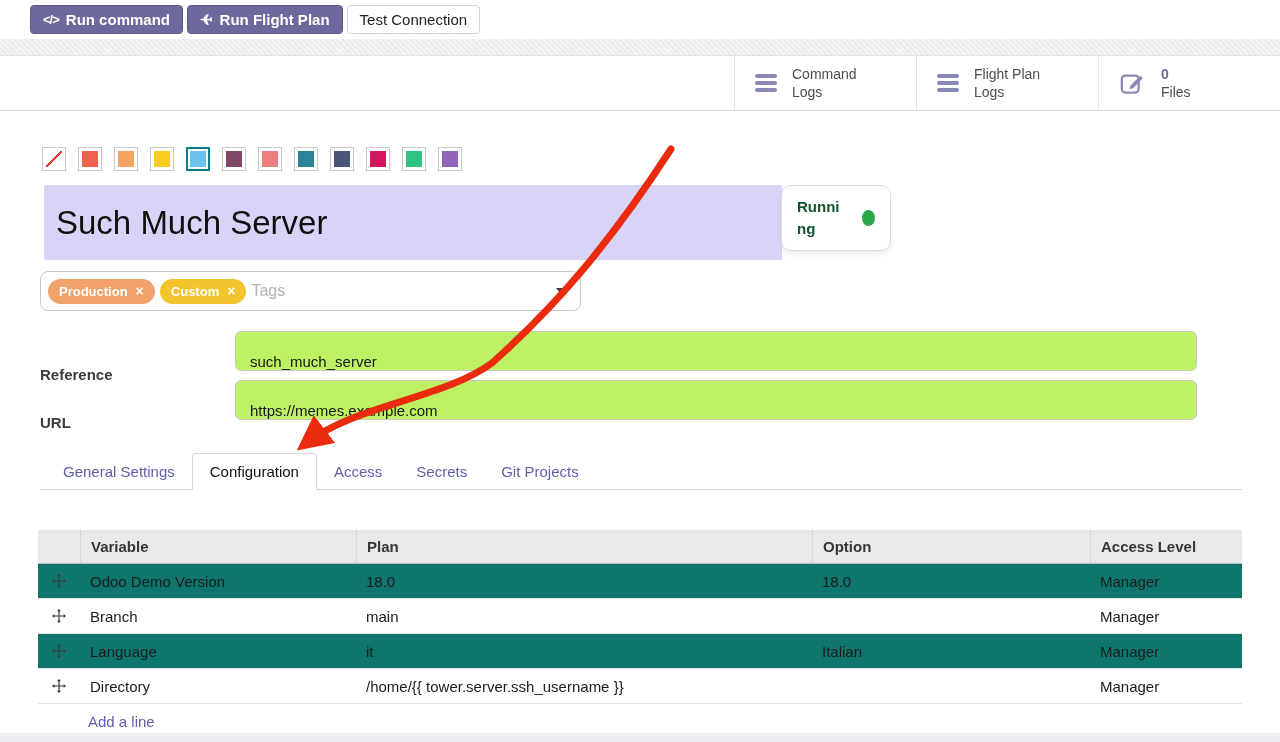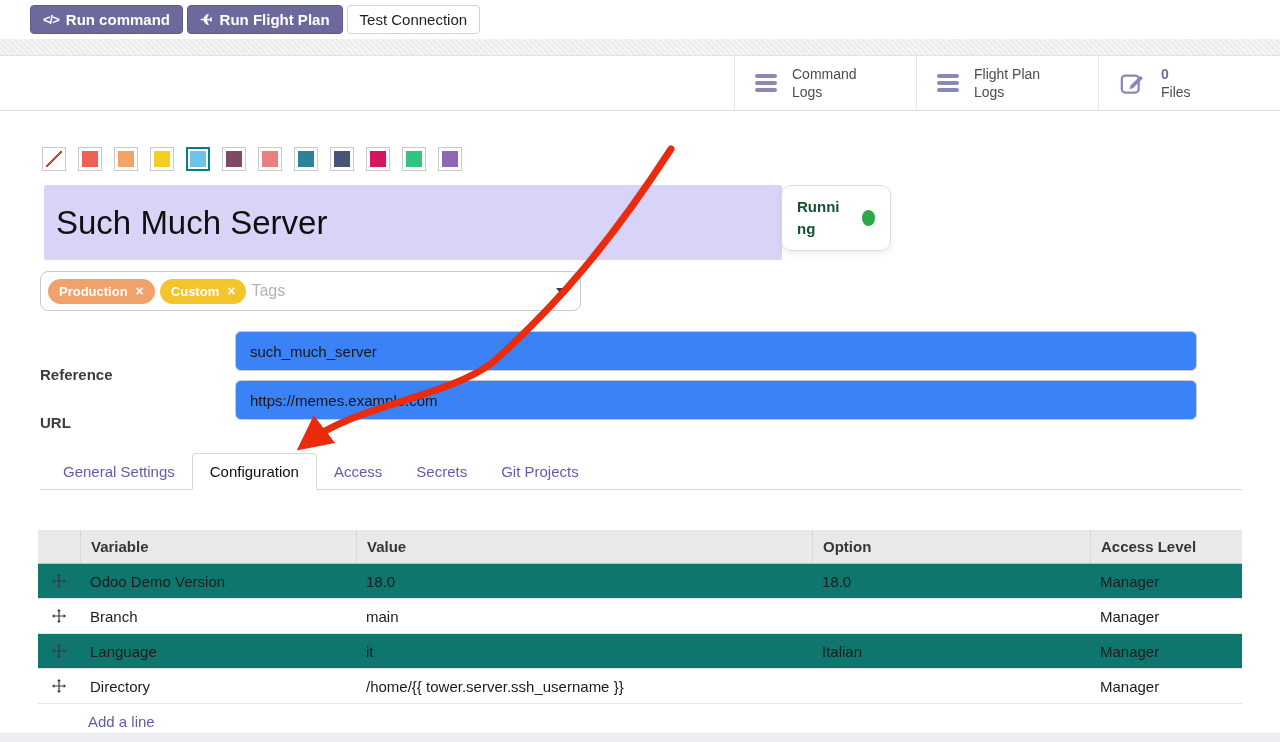--- a/index.html
+++ b/index.html
@@ -54,22 +54,22 @@
             display:flex;align-items:center;gap:5px;padding:0 14px 0 7px;box-sizing:border-box;background:#fff;cursor:text;}
   .tag{height:25px;border-radius:13px;color:#fff;font-weight:bold;font-size:13px;display:flex;align-items:center;
        gap:8px;padding:0 11px;white-space:nowrap;}
   .tag .x{font-size:14px;line-height:1;cursor:pointer;opacity:.95;font-weight:bold;}
   .tags-placeholder{color:#b3b3b3;font-size:16px;}
   .tags-caret{margin-left:auto;width:0;height:0;border-left:5px solid transparent;border-right:5px solid transparent;
               border-top:6px solid #3a3a3a;cursor:pointer;}
 
   
   .field-label{position:absolute;left:40px;font-size:15px;font-weight:bold;color:#3c3c3c;margin-top:32px;}
-  .input{position:absolute;left:235px;width:962px;height:40px;border:1px solid #c9c9c9;border-radius:6px;background:#3b82f6;
-         box-sizing:border-box;font-size:15px;color:#161616;display:flex;align-items:center;padding-left:14px;cursor:text;}
+  .input{position:absolute;left:235px;width:962px;height:40px;border:1px solid #c9c9c9;border-radius:6px;background:#bef264;
+         box-sizing:border-box;font-size:15px;color:#161616;display:flex;align-items:flex-end;padding-left:14px;cursor:text;}
 
   
   .tabs{position:absolute;left:40px;top:453px;width:1202px;height:37px;border-bottom:1px solid #d8d8d8;
         display:flex;align-items:center;padding-left:6px;box-sizing:border-box;}
   .tab{padding:0 17px;line-height:35px;font-size:15px;color:#5f5ea8;cursor:pointer;white-space:nowrap;}
   .tab.active{background:#fff;border:1px solid #d8d8d8;border-bottom:1px solid #fff;border-radius:4px 4px 0 0;
               color:#101010;margin-bottom:-1px;}
 
   
   .table{position:absolute;left:38px;top:530px;width:1204px;font-size:15px;color:#1c1c1c;}
@@ -223,21 +223,21 @@
     <div class="tab active">Configuration</div>
     <div class="tab">Access</div>
     <div class="tab">Secrets</div>
     <div class="tab">Git Projects</div>
   </div>
 
   <div class="table">
     <div class="thead">
       <div></div>
       <div>Variable</div>
-      <div>Value</div>
+      <div>Plan</div>
       <div>Option</div>
       <div>Access Level</div>
     </div>
 
     <div class="trow odd">
       <div class="handle-cell">
         <svg width="14" height="14" viewBox="0 0 16 16" fill="#3a3a3a">
             <path d="M8 0 L10.4 2.7 H8.7 V7.3 H13.3 V5.6 L16 8 L13.3 10.4 V8.7 H8.7 V13.3 H10.4 L8 16 L5.6 13.3 H7.3 V8.7 H2.7 V10.4 L0 8 L2.7 5.6 V7.3 H7.3 V2.7 H5.6 Z"></path>
           </svg>
       </div>

